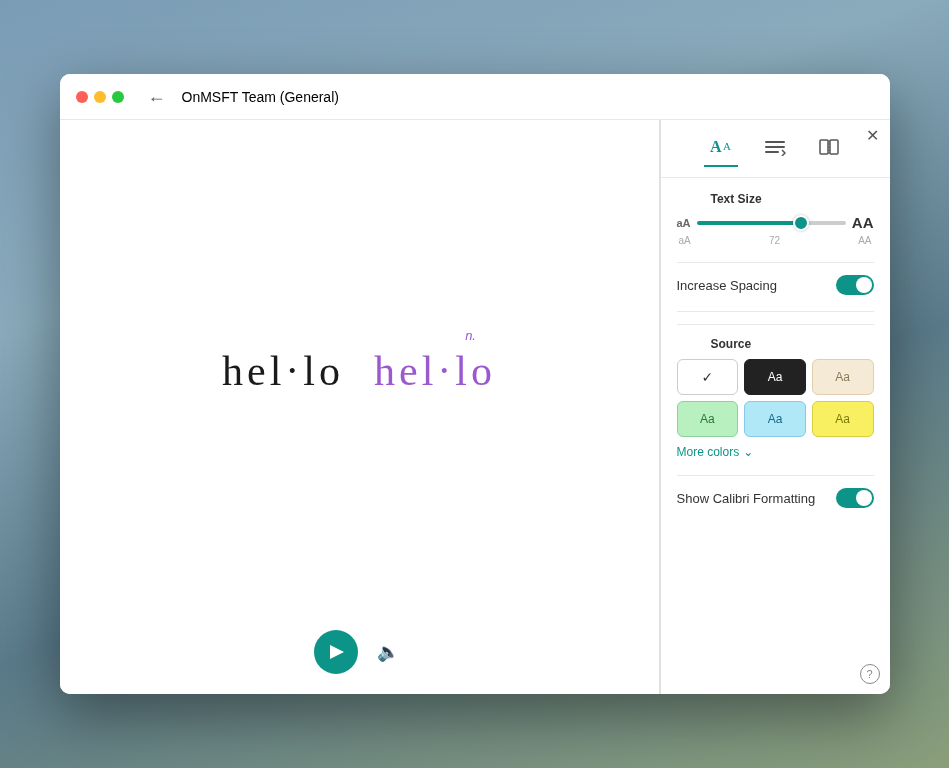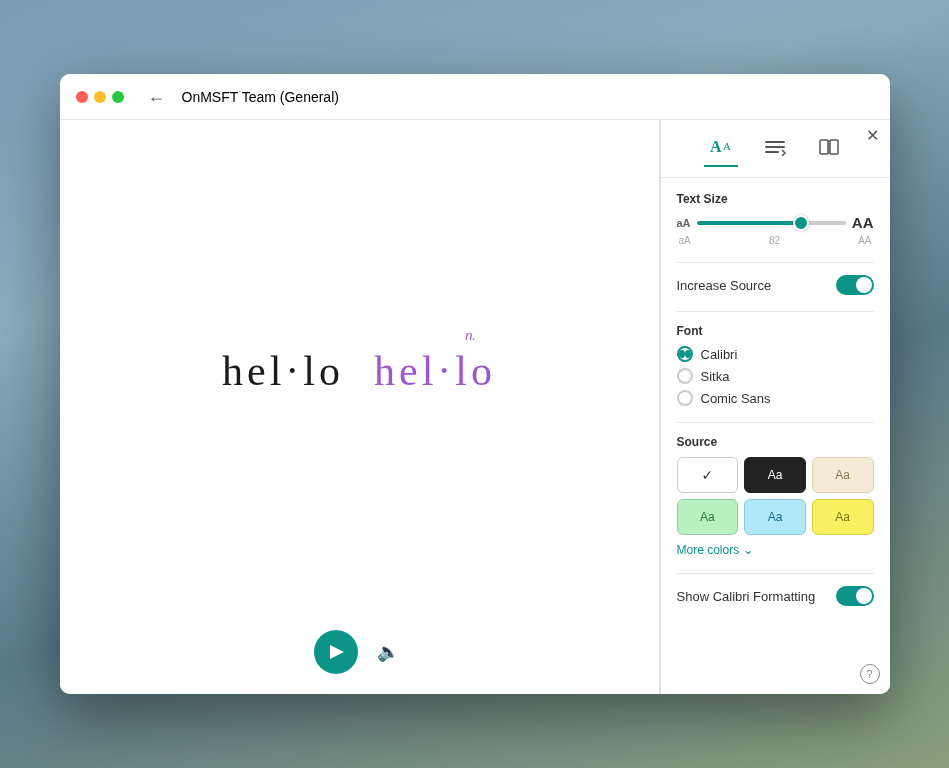--- a/index.html
+++ b/index.html
@@ -200,20 +200,21 @@
 
     .settings-section {
       margin-bottom: 16px;
     }
 
     .section-label {
       font-size: 12px;
       font-weight: 600;
       color: #333;
       margin-bottom: 8px;
+      margin-left: 34px;
     }
 
     .divider {
       height: 1px;
       background: #e8e8e8;
       margin: 12px 0;
     }
 
     
     .toggle-row {
@@ -488,55 +489,36 @@
 
         <div class="settings-section">
           <div class="section-label">Text Size</div>
           <div class="slider-wrapper">
             <span class="slider-small-a">aA</span>
             <input type="range" min="0" max="100" value="72" style="">
             <span class="slider-large-a">AA</span>
           </div>
           <div class="slider-value-row">
             <span>aA</span>
-            <span>82</span>
+            <span>72</span>
             <span>AA</span>
           </div>
         </div>
 
         <div class="divider"></div>
 
         <div class="settings-section">
           <div class="toggle-row">
-            <span class="toggle-label">Increase Source</span>
+            <span class="toggle-label">Increase Spacing</span>
             <div class="toggle"></div>
           </div>
         </div>
 
         <div class="divider"></div>
 
-        <div class="settings-section">
-          <div class="section-label">Font</div>
-          <div class="font-options">
-            <label class="radio-option">
-              <div class="radio-circle selected">
-                <div style="width:8px;height:8px;border-radius:50%;background:#0d9488;"></div>
-              </div>
-              <span>Calibri</span>
-            </label>
-            <label class="radio-option">
-              <div class="radio-circle"></div>
-              <span>Sitka</span>
-            </label>
-            <label class="radio-option">
-              <div class="radio-circle"></div>
-              <span>Comic Sans</span>
-            </label>
-          </div>
-        </div>
 
         <div class="divider"></div>
 
         <div class="settings-section">
           <div class="section-label">Source</div>
           <div class="theme-swatches">
             <div class="swatch swatch-white">
               <span class="swatch-check">✓</span>
             </div>
             <div class="swatch swatch-dark">

